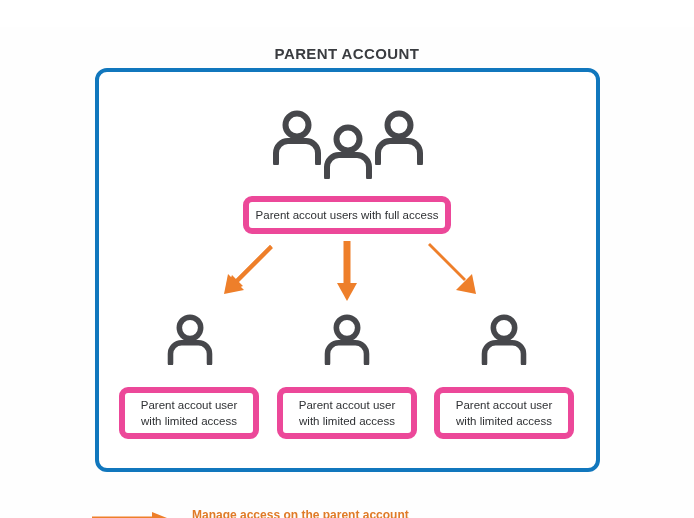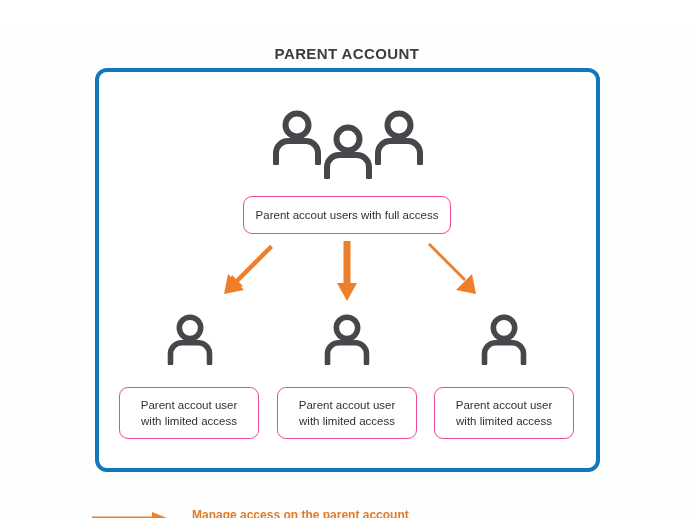--- a/index.html
+++ b/index.html
@@ -56,21 +56,21 @@
     height: 62px;
   }
   .person {
     position: absolute;
   }
   .person svg { display: block; }
 
   
   .label-box {
     position: absolute;
-    border: 1px solid #ec4899;
+    border: 6px solid #ec4899;
     border-radius: 9px;
     background: #ffffff;
     box-sizing: border-box;
     display: flex;
     align-items: center;
     justify-content: center;
     text-align: center;
     color: #2f3134;
     font-size: 11.5px;
     line-height: 16px;

